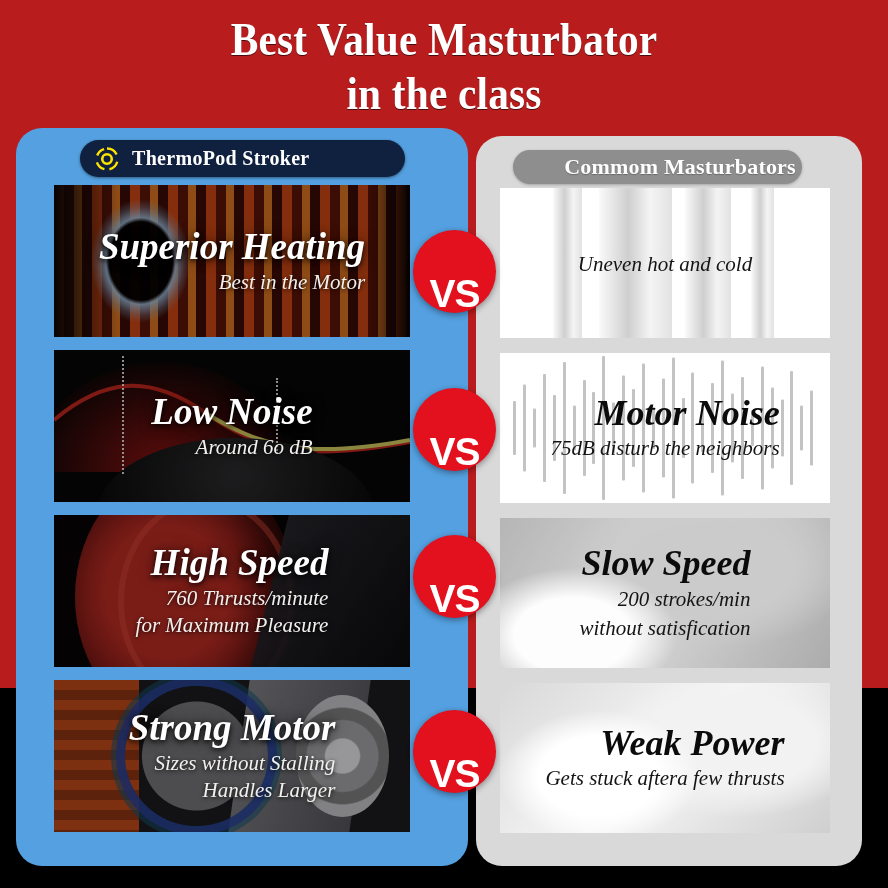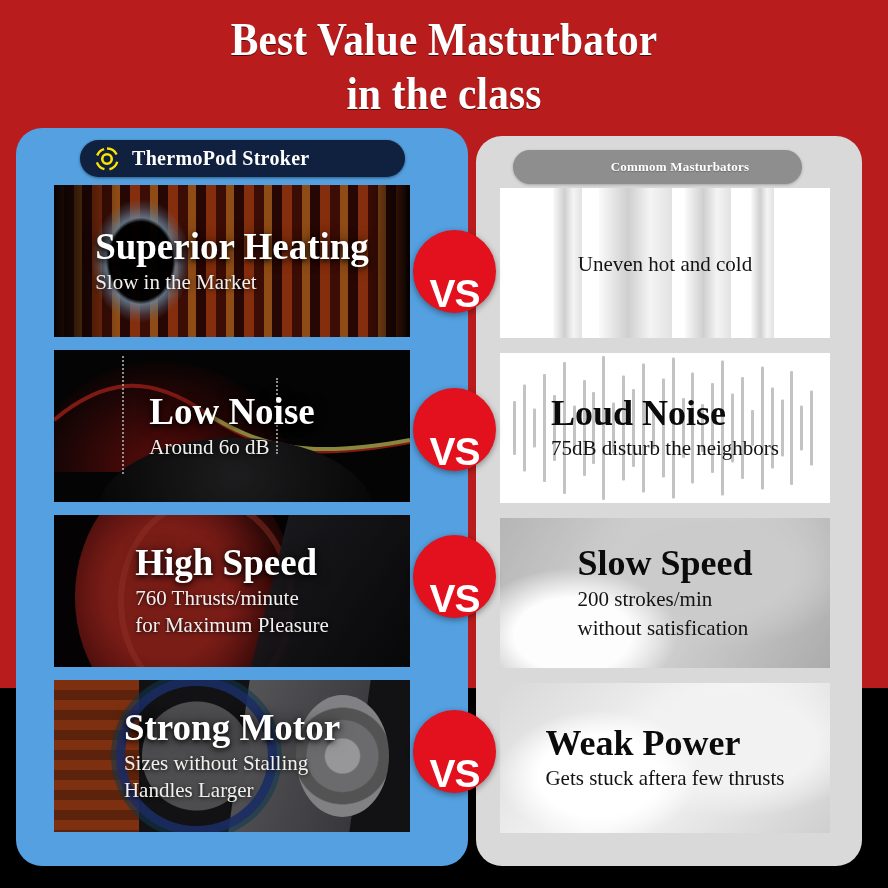--- a/index.html
+++ b/index.html
@@ -46,37 +46,37 @@
     white-space:nowrap;
     text-align:center;
   }
   .badge-right{
     position:absolute;left:513px;top:150px;width:289px;height:34px;
     background:#8e8e8e;border-radius:17px;
     display:flex;align-items:center;justify-content:center;
     box-shadow:0 1px 3px rgba(0,0,0,.25);
   }
   .badge-right .btxt{
-    color:#fff;font-weight:700;font-size:13px;letter-spacing:.2px;
+    color:#fff;font-weight:700;font-size:22px;letter-spacing:.2px;
     white-space:nowrap;text-shadow:0 1px 1px rgba(0,0,0,.25);margin-left:45px;
   }
 
   
   .cards-left{position:absolute;left:54px;top:185px;width:356px;}
   .cards-right{position:absolute;left:500px;top:188px;width:330px;}
 
   .card{
     position:relative;box-sizing:border-box;overflow:hidden;
     display:flex;flex-direction:column;align-items:center;justify-content:center;
   }
   .card-l{height:152px;margin-bottom:13px;background:#0a0505;}
   .card-r{height:150px;margin-bottom:15px;background:#f2f2f2;}
 
   .card .bg{position:absolute;inset:0;}
-  .card .ct{position:relative;z-index:3;text-align:left;padding:0 8px;}
+  .card .ct{position:relative;z-index:3;text-align:right;padding:0 8px;font-style:italic;}
 
   .h-l{
     color:#fff;font-weight:700;font-size:37px;line-height:1.05;
     text-shadow:0 2px 5px rgba(0,0,0,.85),0 0 14px rgba(0,0,0,.6);
     white-space:nowrap;
   }
   .s-l{
     color:#f2f0ee;font-size:21px;line-height:1.18;margin-top:3px;
     text-shadow:0 1px 4px rgba(0,0,0,.9);
   }
@@ -243,21 +243,21 @@
   <div class="cards-left">
 
     <div class="card card-l">
       <div class="bg">
         <div class="bg-heat2"></div>
         <div class="bg-heat3"></div>
       </div>
       <div class="veil-l"></div>
       <div class="ct">
         <div class="h-l">Superior Heating</div>
-        <div class="s-l">Slow in the Market</div>
+        <div class="s-l">Best in the Motor</div>
       </div>
     </div>
 
     <div class="card card-l">
       <div class="bg bg-wave">
         <div class="hill"></div>
         <svg class="curve" viewBox="0 0 356 152" preserveAspectRatio="none">
           <path d="M0 70 C 50 28, 95 24, 150 62 S 250 112, 356 92" fill="none" stroke="#b5251c" stroke-width="4"></path>
           <path d="M150 62 C 205 96, 250 110, 356 90" fill="none" stroke="#c8c05a" stroke-width="4"></path>
         </svg>
@@ -345,21 +345,21 @@
           <i style="left:73%;height:68%"></i>
         <i style="left:76%;height:24%"></i>
           <i style="left:79%;height:82%"></i>
           <i style="left:82%;height:54%"></i>
         <i style="left:85%;height:38%"></i>
           <i style="left:88%;height:76%"></i>
           <i style="left:91%;height:30%"></i>
         <i style="left:94%;height:50%"></i>
       </div>
       <div class="ct">
-        <div class="h-r">Loud Noise</div>
+        <div class="h-r">Motor Noise</div>
         <div class="s-r">75dB disturb the neighbors</div>
       </div>
     </div>
 
     <div class="card card-r">
       <div class="bg bg-hand"></div>
       <div class="veil-r"></div>
       <div class="ct">
         <div class="h-r">Slow Speed</div>
         <div class="s-r">200 strokes/min</div>

